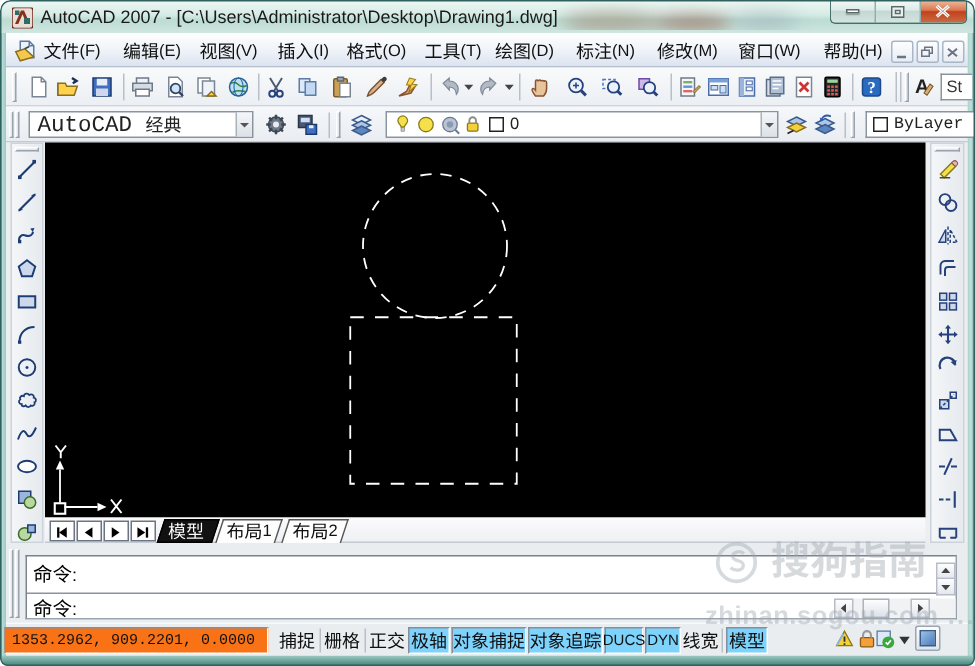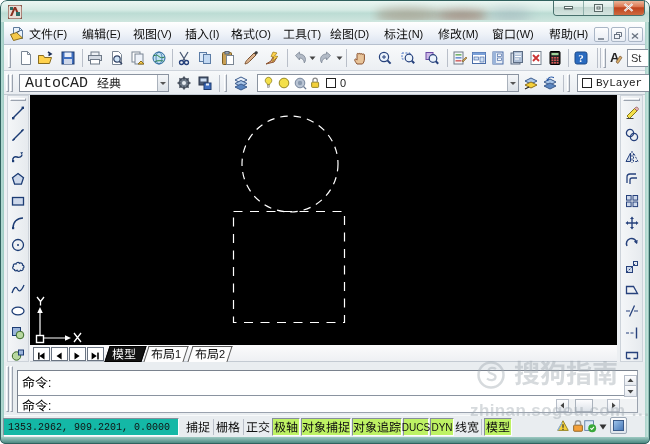--- a/index.html
+++ b/index.html
@@ -7,21 +7,21 @@
 .c{display:inline-block;fill:currentColor}
 .row{position:absolute;display:flex;align-items:center}
 .sep1{position:absolute;width:1px;background:#b9bfc9}
 .vsep{position:absolute;height:1px;background:#b9bfc9}
 .grab{position:absolute;width:3px;border-left:1px solid #fff;border-top:1px solid #fff;border-right:1px solid #9aa2ae;border-bottom:1px solid #9aa2ae;background:#e3e7ec}
 .grabh{position:absolute;height:3px;border-left:1px solid #fff;border-top:1px solid #fff;border-right:1px solid #9aa2ae;border-bottom:1px solid #9aa2ae;background:#e3e7ec}
 .combo{position:absolute;background:#fff;border:1px solid #8a93a0;display:flex;align-items:center}
 .dna{margin-left:auto;width:11px;align-self:stretch;background:linear-gradient(#f4f6f8,#dde2e8);border-left:1px solid #aab2bc;display:flex;align-items:center;justify-content:center}
 .dna:after{content:"";width:0;height:0;border:3px solid transparent;border-top-color:#555;margin-top:3px}
 .sbtn{position:absolute;display:flex;align-items:center;justify-content:center;font-size:12px;color:#111}
-.sunk{border:1px solid #9aa2ae;border-top-color:#868e9a;border-left-color:#868e9a;border-bottom-color:#fcfdfe;border-right-color:#fcfdfe;background:#bef264}
+.sunk{border:1px solid #9aa2ae;border-top-color:#868e9a;border-left-color:#868e9a;border-bottom-color:#fcfdfe;border-right-color:#fcfdfe;background:#7dd3fc}
 </style></head><body>
 <div id="w">
 <svg width="0" height="0" style="position:absolute">
       <defs>
         <path id="u4ea4" d="M318 283C258 359 159 438 70 488C87 500 115 529 129 544C216 487 322 397 391 311ZM618 325C711 389 822 484 873 548L936 498C881 435 768 344 677 282ZM352 458 285 479C325 577 379 660 448 728C343 808 208 860 47 894C61 911 85 944 93 962C254 922 393 864 503 778C609 864 744 922 910 954C920 933 941 902 958 885C797 859 663 806 559 729C630 660 686 577 727 474L652 453C618 545 568 620 503 681C437 619 387 544 352 458ZM418 55C443 93 470 143 485 179H67V252H931V179H517L562 161C549 126 516 71 489 31Z"></path>
 <path id="u4ee4" d="M400 322C456 367 522 433 552 476L609 429C578 386 509 322 454 279ZM168 502V574H712C655 634 581 707 513 772C461 737 407 704 360 676L307 729C418 797 562 899 630 965L687 902C659 877 620 846 576 815C673 720 781 610 856 531L800 497L787 502ZM510 36C406 178 217 312 35 389C56 407 78 433 90 452C239 382 390 277 504 158C617 274 783 388 918 450C930 429 956 398 974 382C832 327 655 214 551 106L578 72Z"></path>
 <path id="u4ef6" d="M317 539V612H604V960H679V612H953V539H679V318H909V245H679V52H604V245H470C483 200 494 152 504 105L432 90C409 221 367 350 309 433C327 442 359 460 373 471C400 429 425 376 446 318H604V539ZM268 44C214 195 126 345 32 443C45 460 67 499 75 517C107 483 137 443 167 400V958H239V283C277 213 311 139 339 65Z"></path>
 <path id="u4fee" d="M698 494C644 546 543 593 454 620C468 632 486 650 496 665C591 633 694 581 755 518ZM794 593C726 664 594 721 467 750C482 764 497 785 506 800C641 763 774 701 850 617ZM887 701C798 804 614 868 413 897C428 913 444 939 452 957C664 920 852 848 952 729ZM306 319V802H370V319ZM553 212H832C798 267 749 314 692 352C630 310 584 261 553 212ZM565 39C523 147 451 251 370 318C387 328 415 350 428 362C458 334 488 301 517 264C545 306 584 348 633 386C554 428 462 456 371 473C384 487 400 514 407 530C507 509 605 476 690 426C756 468 836 502 930 524C939 507 958 478 972 464C887 448 813 421 750 388C827 332 890 260 928 168L885 146L871 149H590C607 119 621 88 634 57ZM235 46C187 201 107 354 20 454C33 473 53 513 59 531C92 492 123 448 153 399V960H224V266C255 202 282 133 304 65Z"></path>
 <path id="u5165" d="M295 125C361 171 412 227 456 289C391 574 266 777 41 893C61 907 96 938 110 953C313 835 441 651 517 389C627 591 698 822 927 950C931 926 951 886 964 865C631 666 661 290 341 61Z"></path>
 <path id="u5177" d="M605 796C716 848 832 912 902 961L962 905C887 858 766 794 653 743ZM328 747C266 801 141 868 40 906C58 920 83 945 95 961C196 920 319 855 399 792ZM212 88V671H52V739H951V671H802V88ZM284 671V580H727V671ZM284 294H727V379H284ZM284 236V150H727V236ZM284 436H727V523H284Z"></path>
@@ -76,20 +76,21 @@
       <div class="abs" style="left:5px;top:6px;width:65px;height:14px;background:rgba(158,138,118,.6);border-radius:50%;filter:blur(5px)"></div>
       <div class="abs" style="left:66px;top:8px;width:52px;height:11px;background:rgba(140,74,58,.55);border-radius:50%;filter:blur(5px)"></div>
       <div class="abs" style="left:118px;top:7px;width:44px;height:12px;background:rgba(148,164,176,.5);border-radius:50%;filter:blur(6px)"></div>
     </div>
     <svg class="abs" style="left:8px;top:5px" width="14" height="14" viewBox="0 0 14 14">
 <rect x="0" y="0" width="14" height="14" rx="2" fill="#e8ded6" stroke="#6e281c"></rect>
 <path d="M2 11L6 2h2l4 9h-2.2L7 4.5 4.2 11z" fill="#8a2f1f"></path>
       <rect x="8" y="7" width="4" height="4" fill="#2e6e66"></rect>
       <rect x="2" y="2" width="3" height="3" fill="#2e6e66"></rect>
     </svg>
+    <div class="row" style="left:27px;top:0;height:21px;font-size:12px;color:#1a1a1a">AutoCAD 2007 - [C:\Users\Administrator\Desktop\Drawing1.dwg]</div>
 <div class="abs" style="left:553px;top:0;width:92px;height:16px;border:1px solid #47706c;border-top:none;border-radius:0 0 4px 4px;overflow:hidden;display:flex">
 <div style="width:31px;height:100%;background:linear-gradient(#f4faf8,#dcebe7 45%,#c4d8d3 50%,#d4e4df);border-right:1px solid #8fb0ab;display:flex;align-items:center;justify-content:center">
         <div style="width:9px;height:3px;background:#fff;border:1px solid #5a6a68;box-shadow:0 1px 1px rgba(0,0,0,.3)"></div>
       </div>
 <div style="width:30px;height:100%;background:linear-gradient(#f4faf8,#dcebe7 45%,#c4d8d3 50%,#d4e4df);border-right:1px solid #8fb0ab;display:flex;align-items:center;justify-content:center">
         <div style="width:9px;height:8px;border:1px solid #5a6a68;background:#fff;box-shadow:inset 0 0 0 1.5px #e8f0ee,inset 0 0 0 2.5px #5a6a68"></div>
       </div>
 <div style="width:31px;height:100%;background:linear-gradient(#eebfa5,#dd7751 45%,#bf431d 52%,#cd6a40);display:flex;align-items:center;justify-content:center">
         <svg width="11" height="9" viewBox="0 0 11 9">
           <path d="M1.5 1l8 7M9.5 1l-8 7" stroke="#fff" stroke-width="2.2"></path>
@@ -633,21 +634,21 @@
         </svg>
       </div>
 <div style="width:18px;height:100%;background:linear-gradient(#fdfdfe,#dde2e9);border:1px solid #aab2bc;margin-left:6px"></div>
 <div style="width:13px;height:100%;background:linear-gradient(#fdfdfe,#e4e8ee);border:1px solid #b6bdc8;margin-left:14px;display:flex;align-items:center;justify-content:center">
         <svg width="5" height="7" viewBox="0 0 5 7">
           <path d="M4.5 3.5L1 6.5v-6z" fill="#444"></path>
         </svg>
       </div>
     </div>
     <div class="abs" style="left:4px;top:415px;width:641px;height:22px;background:#e9edf0;border-top:1px solid #f8fafb"></div>
-    <div class="sbtn sunk" style="left:3px;top:418px;width:176px;height:18px;font-family:'Liberation Mono',monospace;font-size:10px;justify-content:flex-start;padding-left:4px;background:#14b8a6">1353.2962, 909.2201,  0.0000</div>
+    <div class="sbtn sunk" style="left:3px;top:418px;width:176px;height:18px;font-family:'Liberation Mono',monospace;font-size:10px;justify-content:flex-start;padding-left:4px;background:#f97316">1353.2962, 909.2201,  0.0000</div>
     <div class="sbtn" style="left:184px;top:418px;width:28px;height:18px">
       <svg class="c" style="width:12px;height:12px" viewBox="0 0 1000 1000">
         <use href="#u6355"></use>
       </svg>
       <svg class="c" style="width:12px;height:12px" viewBox="0 0 1000 1000">
         <use href="#u6349"></use>
       </svg>
     </div>
     <div class="sep1" style="left:213px;top:419px;height:16px"></div>
     <div class="sbtn" style="left:214px;top:418px;width:28px;height:18px">

